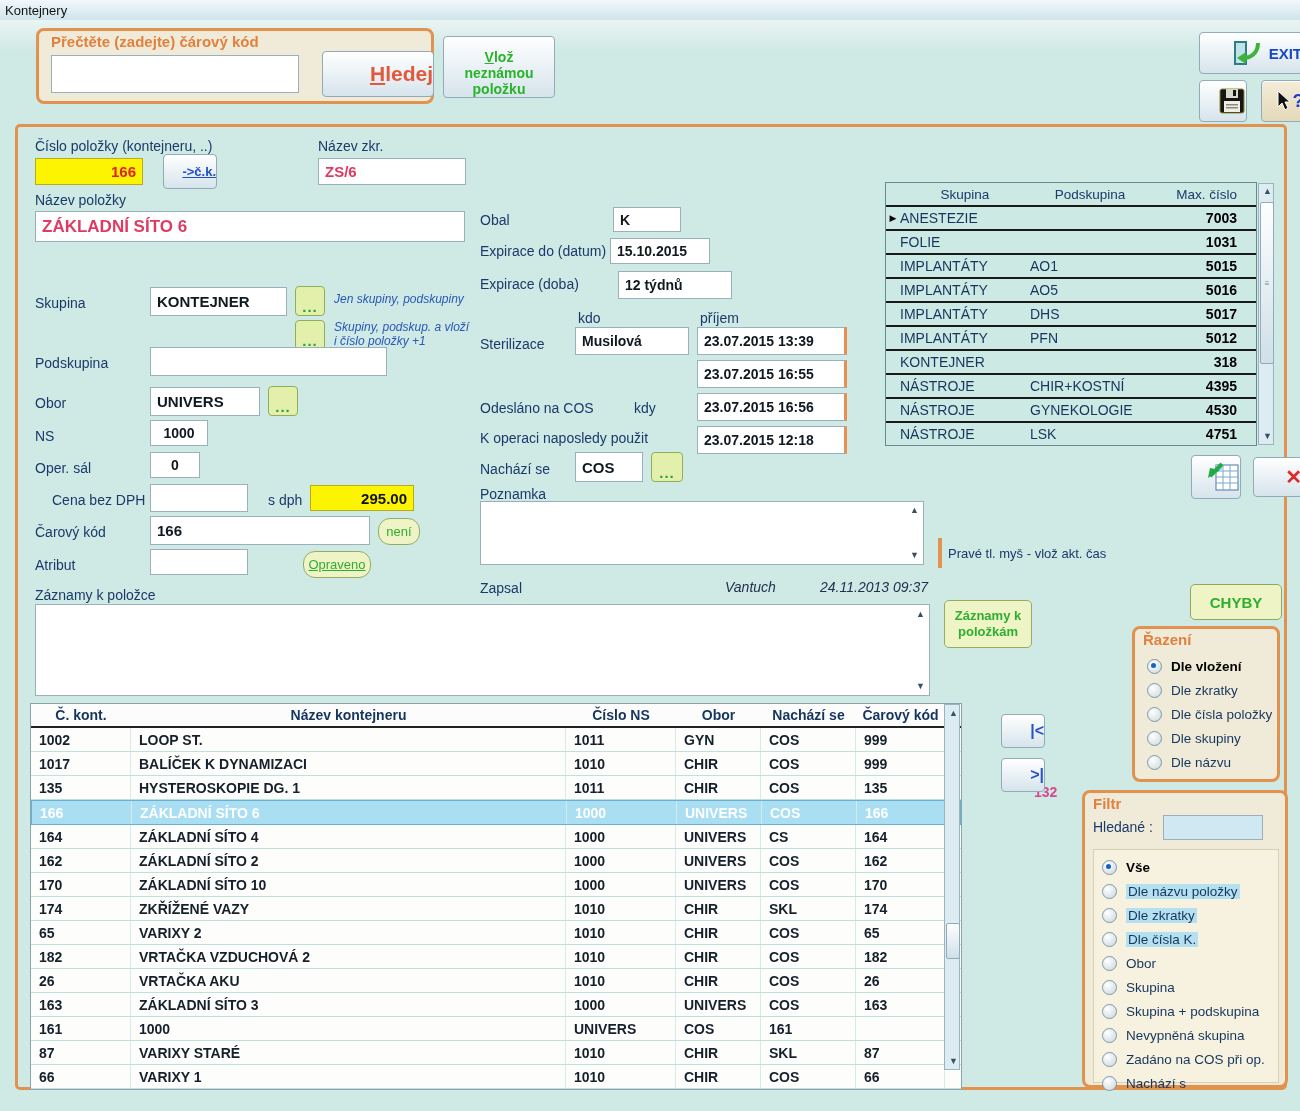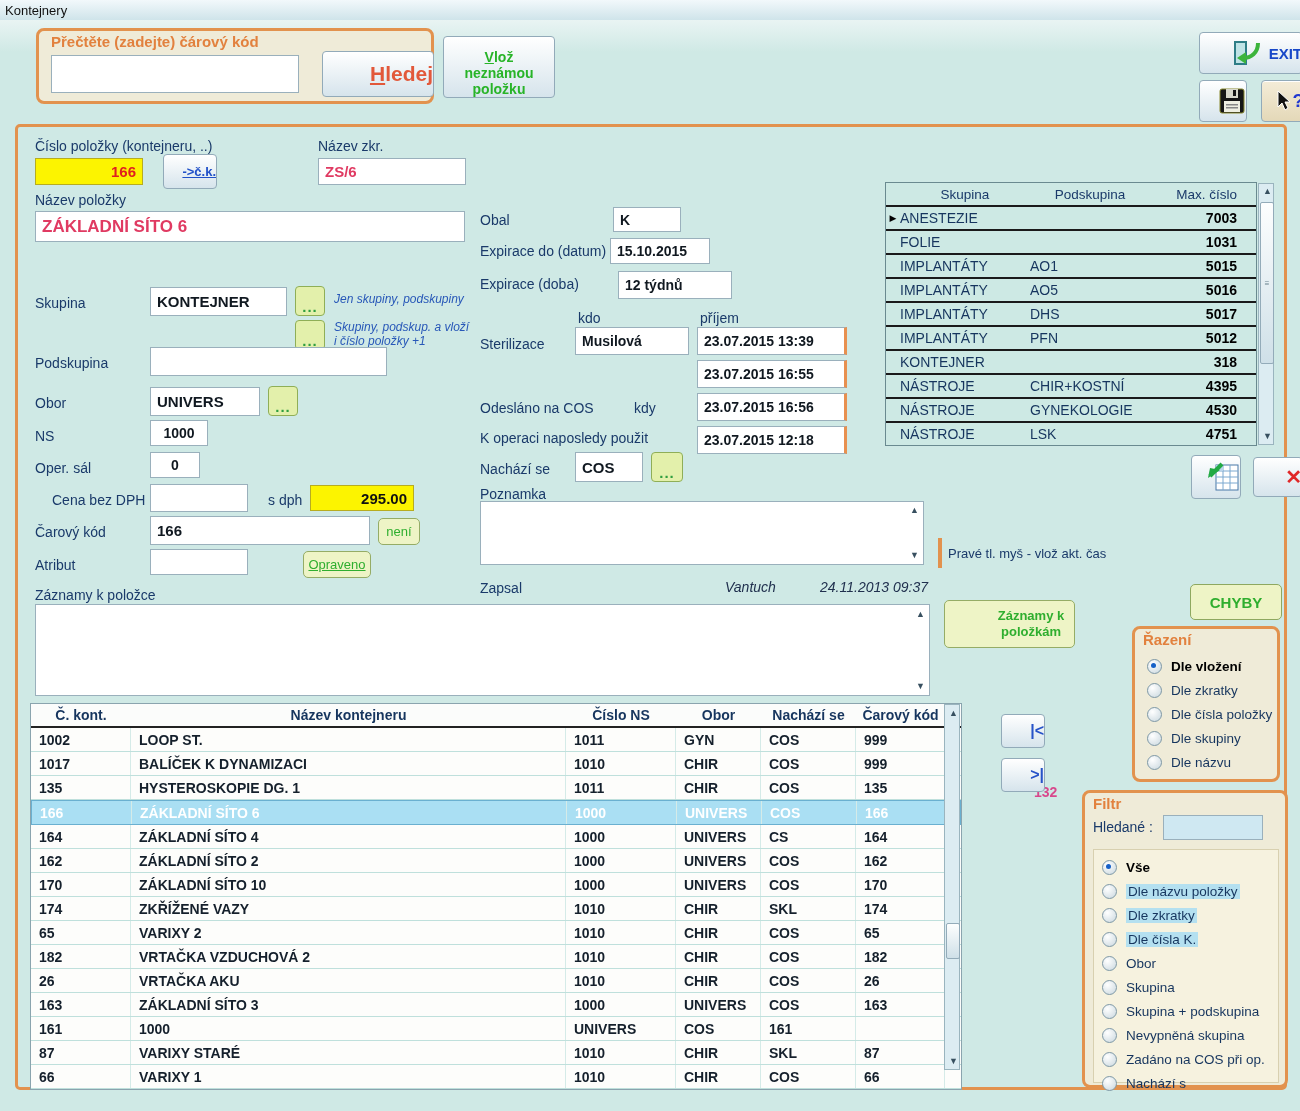--- a/index.html
+++ b/index.html
@@ -24,21 +24,21 @@
        align-items:center;justify-content:flex-end;cursor:default;
        box-shadow:inset 0 1px 0 #fff;margin-left:11px;}
   .grpbox{position:absolute;border:3px solid #e2924e;border-radius:8px;
           background:#efebd8;box-sizing:border-box;}
   .orangetitle{color:#e2813e;font-weight:bold;font-size:15px;}
   .dotsbtn{position:absolute;background:#e3f0ab;border:1px solid #8fae57;
            border-radius:4px;color:#2f9e3f;font-weight:bold;font-size:15px;
            display:flex;align-items:flex-end;justify-content:center;
            letter-spacing:1px;box-sizing:border-box;}
   .greenbtn{position:absolute;background:#eef4c6;border:1px solid #95ac66;
-            border-radius:5px;color:#2fae2f;font-weight:bold;
+            border-radius:12px;color:#2fae2f;font-weight:bold;
             display:flex;align-items:center;justify-content:center;text-align:center;}
   .hint{font-style:italic;color:#2858b8;font-size:12px;white-space:nowrap;}
   .ta{position:absolute;background:#fff;border:1px solid #9ab0bc;box-sizing:border-box;}
   .scrArr{position:absolute;font-size:9px;color:#385060;line-height:9px;}
   .orangebar{position:absolute;width:4px;background:#e2924e;}
   .datef{border-right:3px solid #e89050;}
   
   #groups-table{left:885px;top:182px;width:372px;height:264px;background:#cde9e4;
                 border:1px solid #6a8a90;box-sizing:border-box;overflow:hidden;}
   .gt-head{display:grid;grid-template-columns:14px 130px 120px 91px;height:22px;
@@ -318,21 +318,21 @@
         <path d="M14 2 L2 14" stroke="#22aa44" stroke-width="4"></path>
         <polygon points="0,16 2,6 12,8" fill="#22aa44"></polygon>
       </svg>
     </span>
   </div>
   <div class="btn" style="left:1242px;top:457px;width:48px;height:38px;color:#e02828;font-weight:bold;font-size:20px;">
       <span>✕</span>
     </div>
 
   <div class="greenbtn" style="left:1190px;top:584px;width:90px;height:34px;font-size:15px;border:1px solid #8ea860;border-radius:5px;">CHYBY</div>
-  <div class="greenbtn" style="left:944px;top:600px;width:86px;height:46px;flex-direction:column;font-size:13px;line-height:16px;border-radius:5px;padding-left:43px;">
+  <div class="greenbtn" style="left:944px;top:600px;width:86px;height:46px;flex-direction:column;font-size:13px;line-height:16px;border-radius:5px;">
     <div>Záznamy k</div>
     <div>položkám</div>
   </div>
 
   <div class="grpbox" style="left:1132px;top:626px;width:148px;height:156px;">
     <div class="abs orangetitle" style="left:8px;top:2px;">Řazení</div>
     <div class="abs" style="left:12px;top:30px;">
         <div class="radrow selb">
           <span class="radio sel"></span>
           <span>Dle vložení</span>

